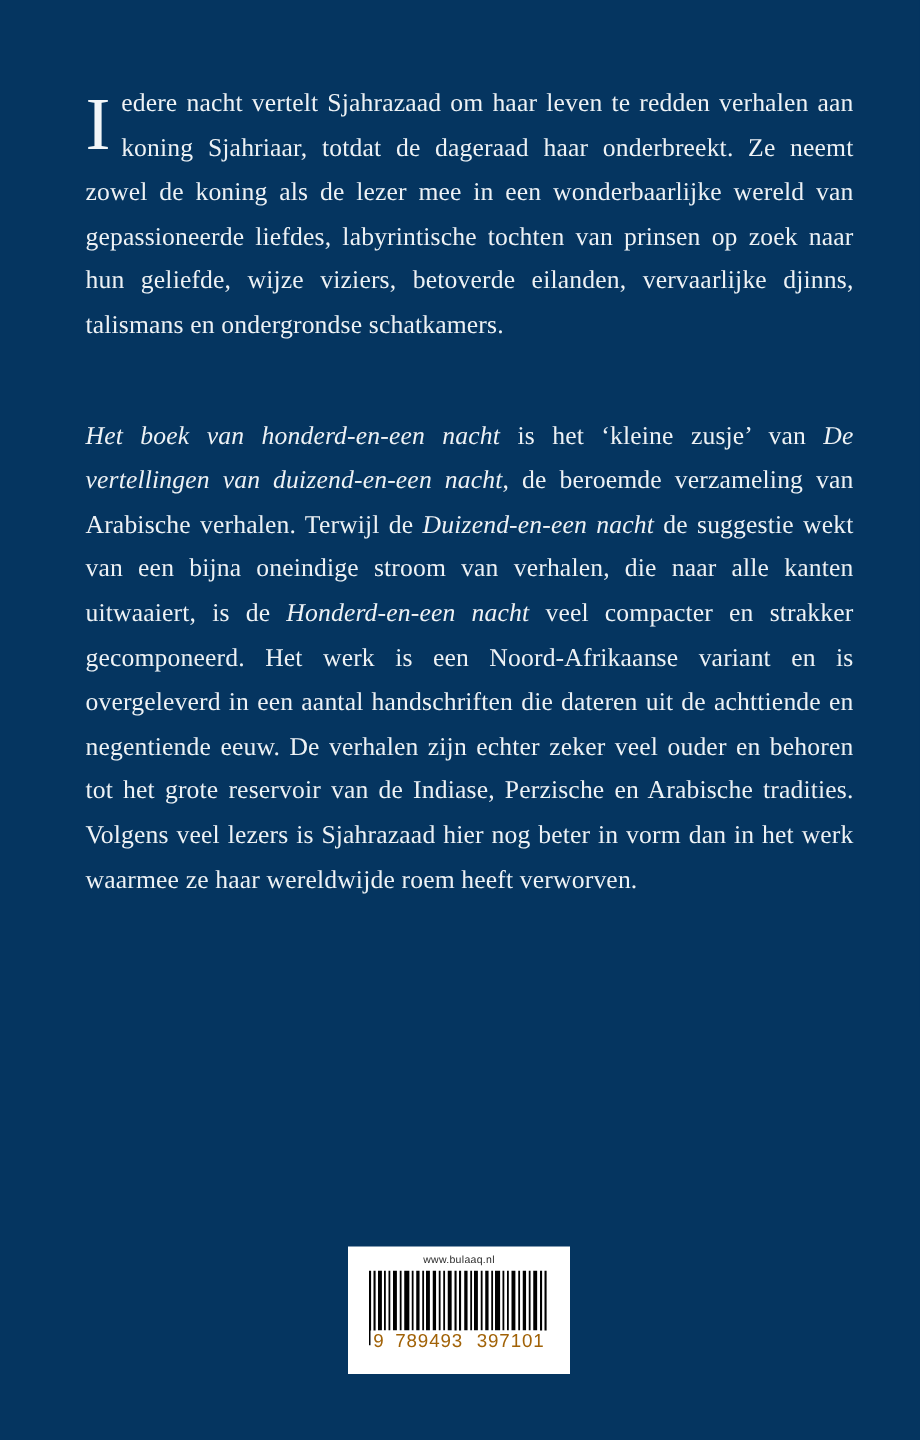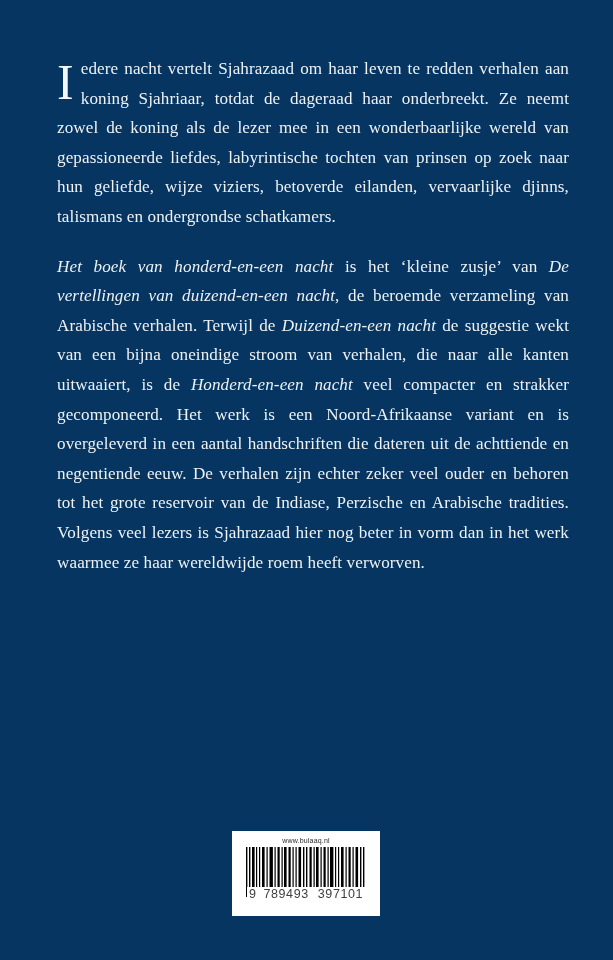--- a/index.html
+++ b/index.html
@@ -29,21 +29,21 @@
     color: #eef2f5;
     font-size: 17.1px;
     line-height: 29.6px;
     text-align: justify;
     text-justify: inter-word;
     margin: 0;
     letter-spacing: 0.1px;
     -webkit-font-smoothing: antialiased;
   }
   .para + .para {
-    margin-top: 20px;
+    margin-top: 44px;
   }
   .dropcap {
     float: left;
     font-size: 50px;
     line-height: 48px;
     padding: 3px 7px 0 0;
     margin-top: 1px;
     font-family: "Liberation Serif", "DejaVu Serif", serif;
     color: #f3f6f8;
     font-weight: 400;
@@ -77,21 +77,21 @@
     width: 124px;
     height: 50px;
     position: relative;
   }
   .barcode-bars svg {
     display: block;
   }
   .barcode-digits {
     font-family: "Liberation Sans", "DejaVu Sans", sans-serif;
     font-size: 12.5px;
-    color: #404040;
+    color: #a16207;
     letter-spacing: 0.6px;
     line-height: 14px;
     white-space: nowrap;
     margin-top: -10px;
     position: relative;
     z-index: 2;
     background: #fff;
     padding: 0 2px;
   }
   .digit-group {

